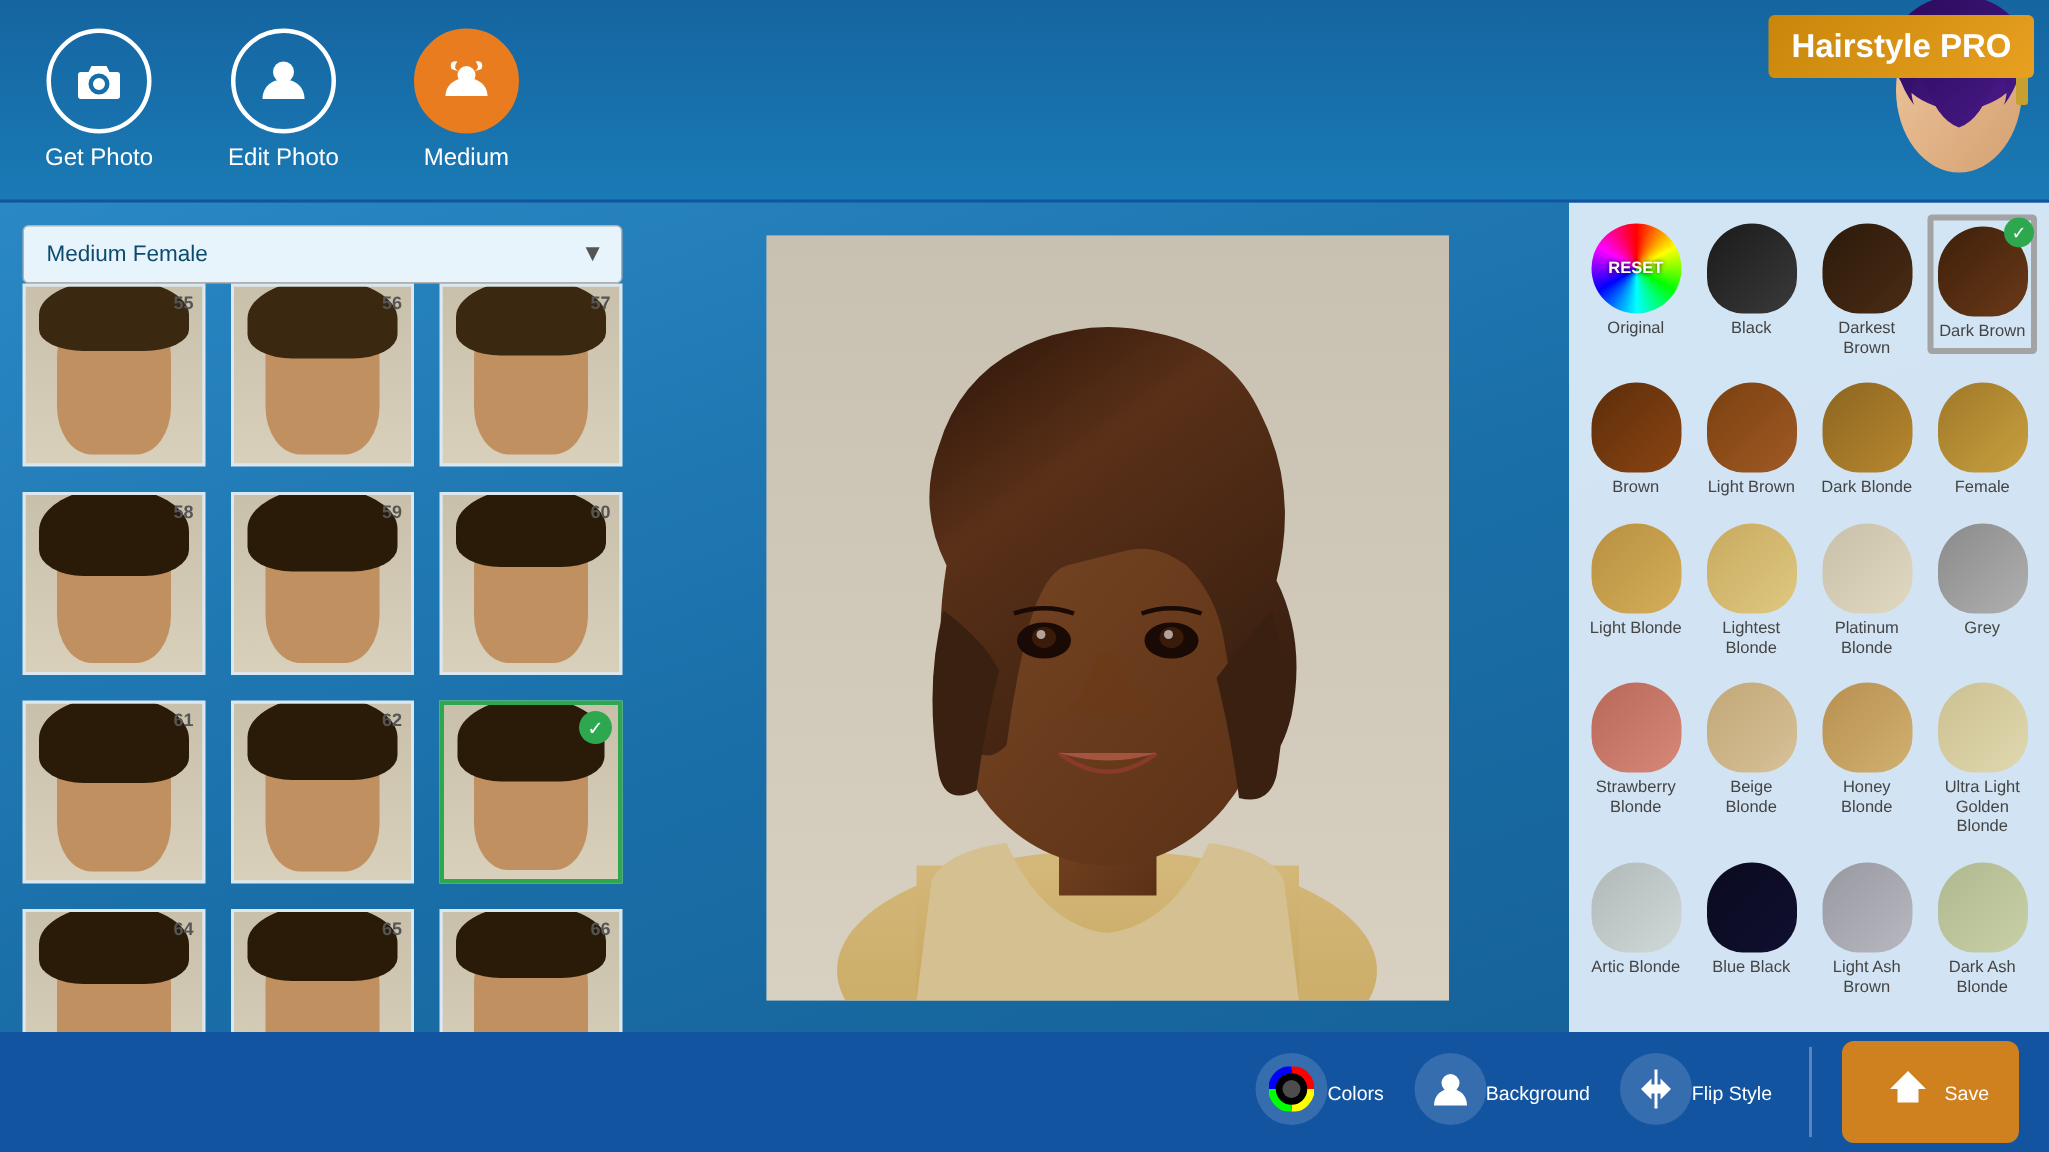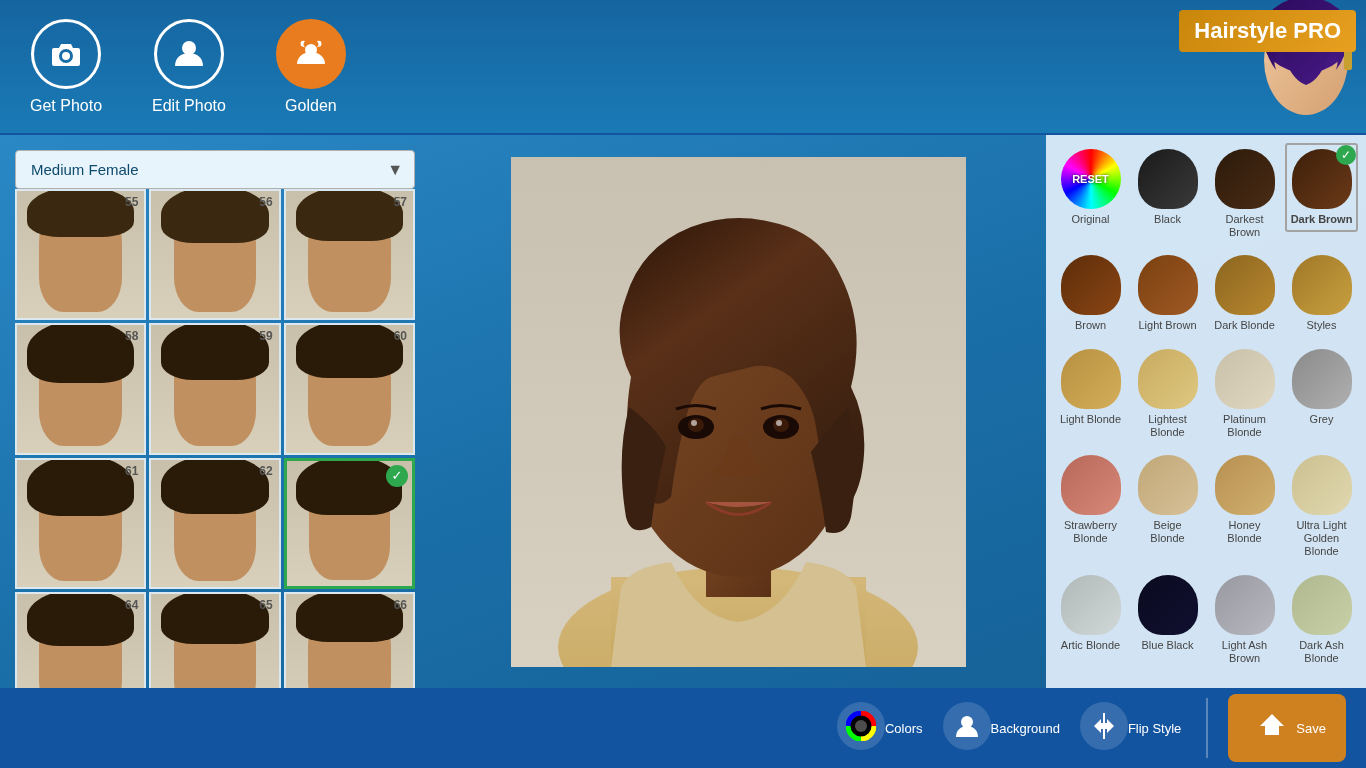--- a/index.html
+++ b/index.html
@@ -102,21 +102,21 @@
       position: absolute;
       right: 12px;
       top: 50%;
       transform: translateY(-50%);
       color: #555;
       pointer-events: none;
     }
     .style-grid {
       display: grid;
       grid-template-columns: repeat(3, 1fr);
-      gap: 3px;
+      gap: 17px;
     }
     .style-item {
       position: relative;
       background: #dce8f0;
       cursor: pointer;
       aspect-ratio: 1;
       overflow: hidden;
       border: 2px solid transparent;
     }
     .style-item.selected {
@@ -180,22 +180,21 @@
     .color-item {
       display: flex;
       flex-direction: column;
       align-items: center;
       cursor: pointer;
       padding: 4px 2px;
       border: 2px solid transparent;
       border-radius: 3px;
     }
     .color-item.selected {
-      border: 2px solid #a3a3a3;
-      font-weight: bold;
+      border: 4px solid #a3a3a3;
     }
     .color-swatch {
       width: 60px;
       height: 60px;
       border-radius: 50% 50% 40% 40%;
       margin-bottom: 4px;
     }
     .color-label {
       font-size: 11px;
       color: #444;
@@ -353,21 +352,21 @@
   </div>
   <div class="nav-btn active">
     <div class="icon-circle">
       <svg width="36" height="36" viewBox="0 0 36 36" fill="white">
         <circle cx="18" cy="14" r="6"></circle>
         <path d="M8 10 Q6 4 12 5 Q8 10 14 12" fill="white"></path>
         <path d="M28 10 Q30 4 24 5 Q28 10 22 12" fill="white"></path>
         <path d="M4 28c0-7 6-12 14-12s14 5 14 12" fill="white"></path>
       </svg>
     </div>
-    <span class="label">Golden</span>
+    <span class="label">Medium</span>
   </div>
 
   <div class="logo-area">
     <div class="logo-banner">Hairstyle PRO</div>
 
     <svg style="position:absolute;right:0;top:0;width:200px;height:135px" viewBox="0 0 200 135">
       <defs>
         <linearGradient id="skinGrad" x1="0%" y1="0%" x2="100%" y2="100%">
           <stop offset="0%" style="stop-color:#f0c8a0"></stop>
           <stop offset="100%" style="stop-color:#d4a070"></stop>
@@ -616,21 +615,21 @@
       <div class="color-item-wrap">
         <div class="color-item">
           <div class="color-swatch swatch-dark-blonde"></div>
           <span class="color-label">Dark Blonde</span>
         </div>
       </div>
 
       <div class="color-item-wrap">
         <div class="color-item">
           <div class="color-swatch swatch-blonde"></div>
-          <span class="color-label">Styles</span>
+          <span class="color-label">Female</span>
         </div>
       </div>
 
       <div class="color-item-wrap">
         <div class="color-item">
           <div class="color-swatch swatch-light-blonde"></div>
           <span class="color-label">Light Blonde</span>
         </div>
       </div>
 

